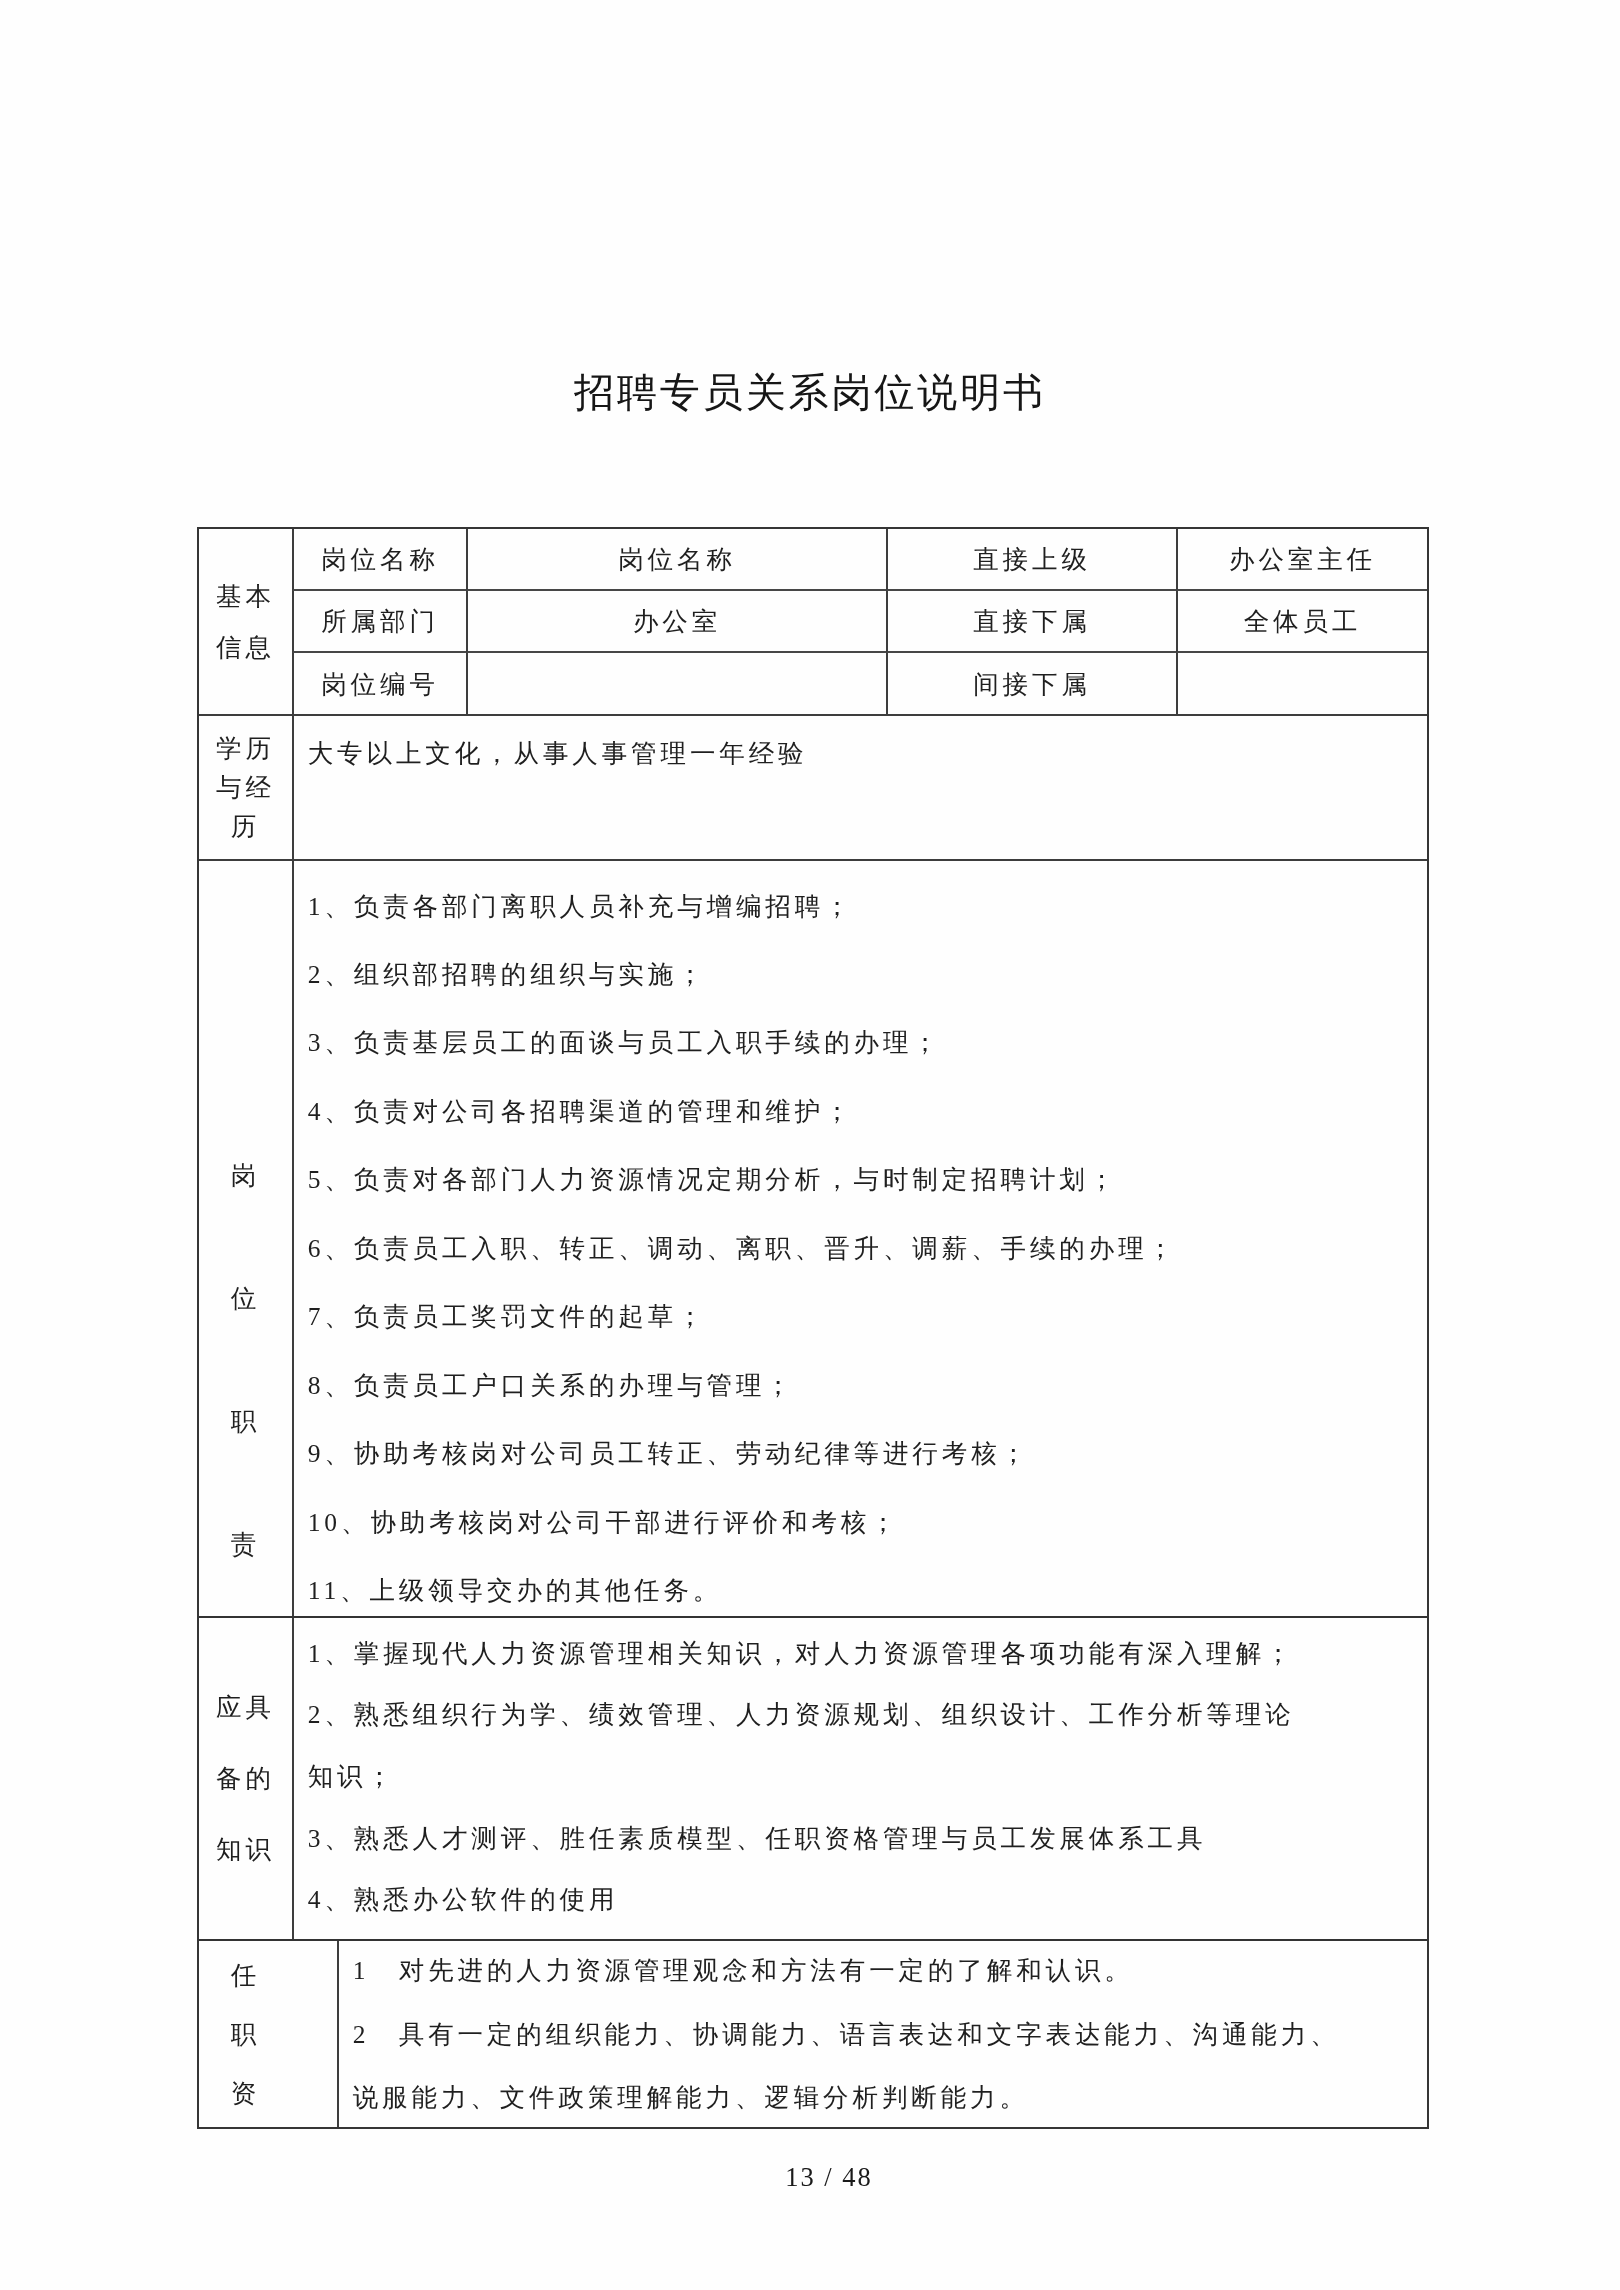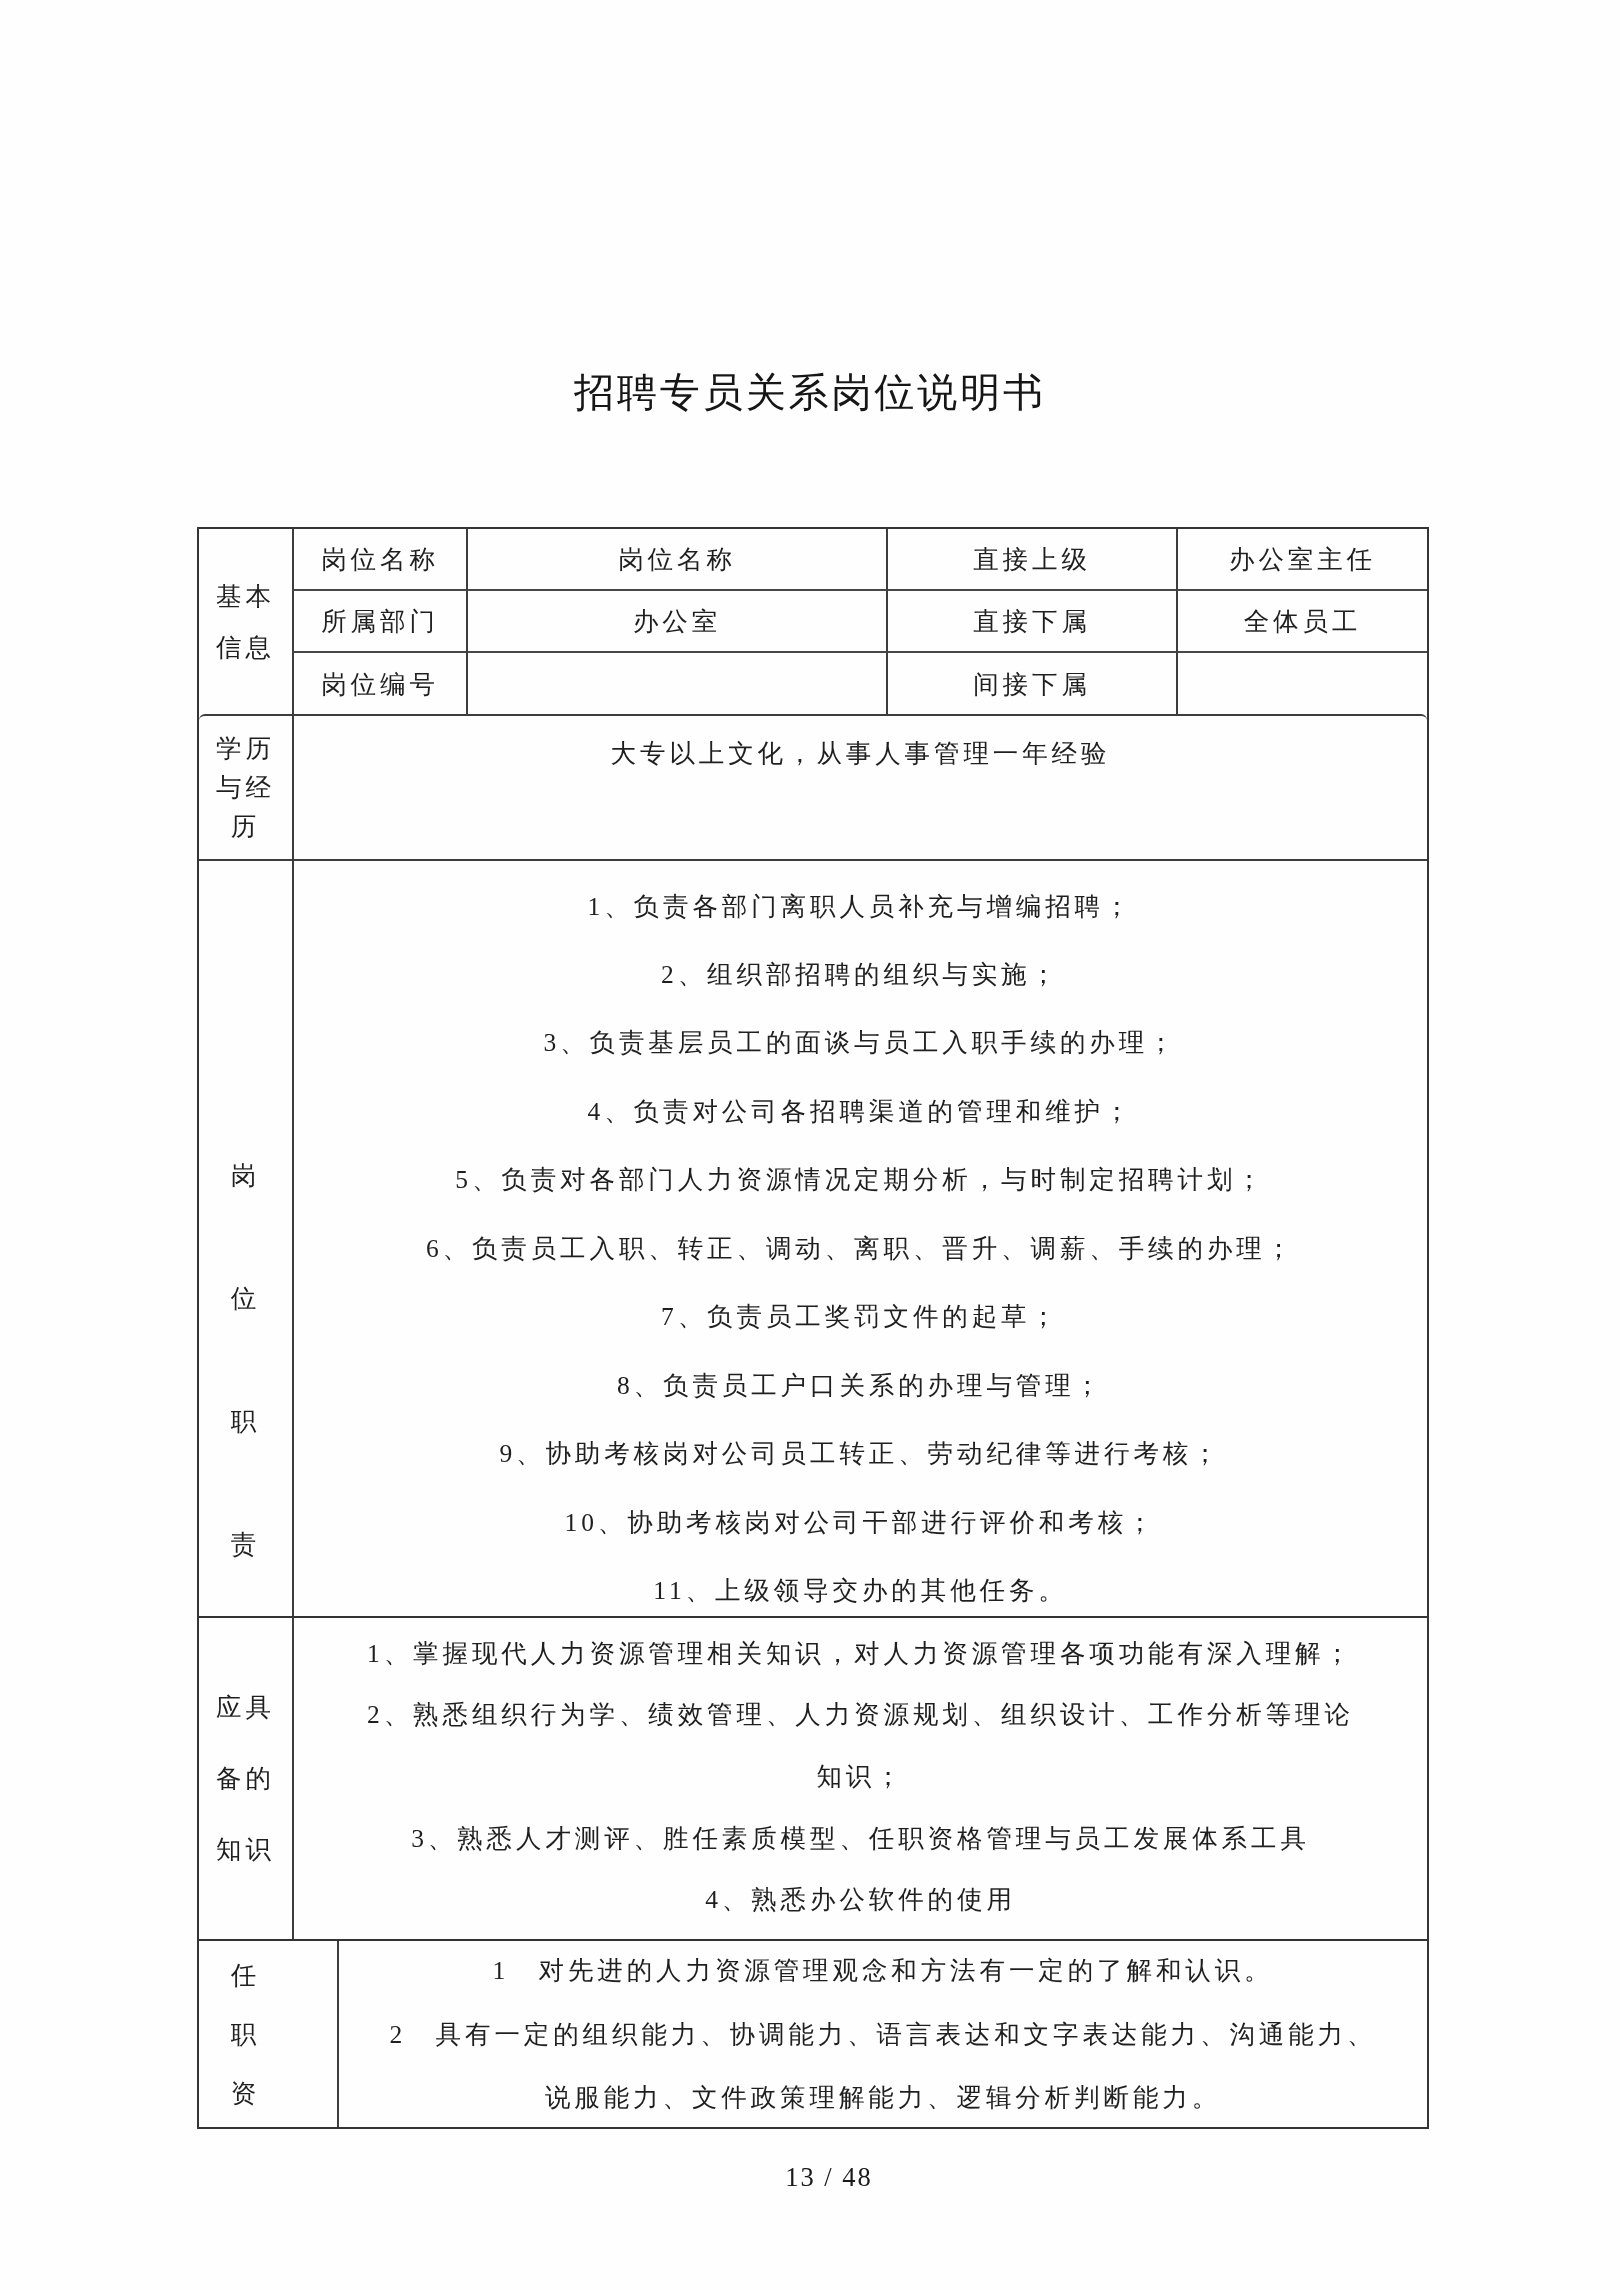--- a/index.html
+++ b/index.html
@@ -32,21 +32,21 @@
     width: 1232px;
     height: 1602px;
     border: 2px solid #353535;
     display: flex;
     flex-direction: column;
     font-size: 25.5px;
     letter-spacing: 3.9px;
   }
   .sec { display: grid; width: 100%; }
   .sec-basic { height: 185px; grid-template-columns: 93px 174px 420px 290px 1fr; grid-auto-rows: 62px; }
-  .sec-edu   { height: 145px; grid-template-columns: 93px 1fr; border-top: 2px solid #3d3d3d; border-radius: 6px; }
+  .sec-edu   { height: 145px; grid-template-columns: 93px 1fr; border-top: 2px solid #3d3d3d; }
   .sec-resp  { height: 757px; grid-template-columns: 93px 1fr; border-top: 2px solid #3d3d3d; }
   .sec-know  { height: 323px; grid-template-columns: 93px 1fr; border-top: 2.9px solid #333333; }
   .sec-qual  { flex: 1;       grid-template-columns: 93px 1fr; border-top: 2.9px solid #333333; }
   .cell {
     display: flex;
     align-items: center;
     justify-content: center;
     overflow: hidden;
   }
   .bl { border-left: 2px solid #3d3d3d; }
@@ -55,21 +55,21 @@
   .hdr-text { white-space: pre-line; text-align: center; }
   .hdr-basic .hdr-text { line-height: 51px; }
   .hdr-edu .hdr-text   { line-height: 39px; }
   .hdr-resp { align-items: flex-end; }
   .hdr-resp .hdr-text  { line-height: 123px; padding-bottom: 9.8px; }
   .hdr-know .hdr-text  { line-height: 71px; }
   .hdr-qual .hdr-text  { line-height: 59px; }
   .content {
     display: flex;
     flex-direction: column;
-    align-items: center;
+    align-items: flex-start;
     justify-content: space-between;
     text-align: left;
   }
   .content .line { line-height: 39px; white-space: nowrap; }
   .edu-content  { justify-content: flex-start; padding: 17.6px 13.7px; }
   .resp-content { padding: 25.5px 13.7px 5.9px 13.7px; }
   .know-content { padding: 15.7px 13.7px 19.6px 13.7px; }
   .qual-content { padding: 9.8px 13.7px; margin-left: 45px; }
   .footer {
     position: absolute;

